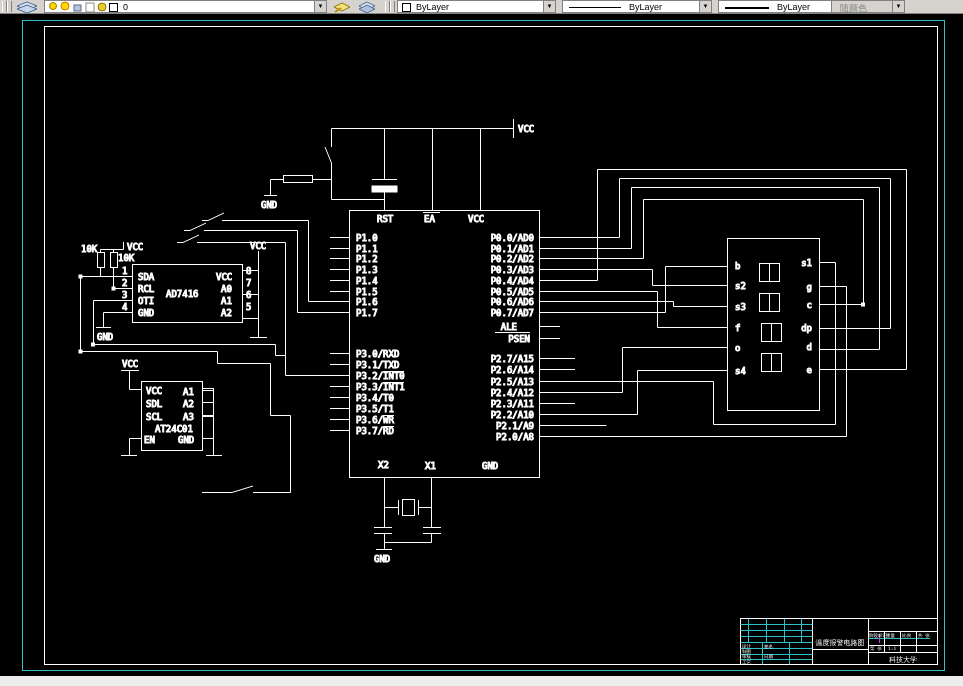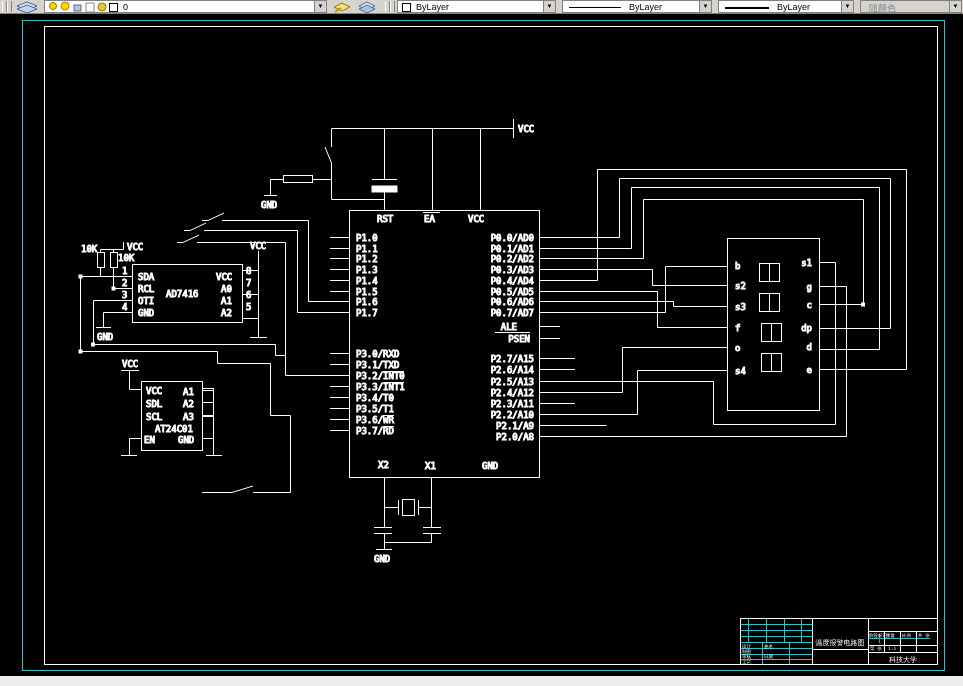--- a/index.html
+++ b/index.html
@@ -67,21 +67,21 @@
     <div class="combo" style="left:562px;width:150px">
       <span class="lineseg" style="left:6px;width:52px"></span>
       <span class="ctext" style="left:66px">ByLayer</span>
       <span class="arrow">▼</span>
     </div>
     <div class="combo" style="left:718px;width:136px">
       <span class="lineseg thick" style="left:6px;width:44px"></span>
       <span class="ctext" style="left:58px">ByLayer</span>
       <span class="arrow">▼</span>
     </div>
-    <div class="combo disabled" style="left:860px;width:102px">
+    <div class="combo disabled" style="left:831px;width:74px">
       <span class="ctext cjk" style="left:8px">随颜色</span>
       <span class="arrow">▼</span>
     </div>
   </div>
 
   <svg width="963" height="662" viewBox="0 14 963 662" style="position:absolute;top:14px;left:0">
     <g fill="none" stroke="#fff" stroke-width="1" font-size="9">
 
       <rect x="22.5" y="20.5" width="922" height="650" stroke="#2ec2c6"></rect>
       <rect x="44.5" y="26.5" width="893" height="638"></rect>

